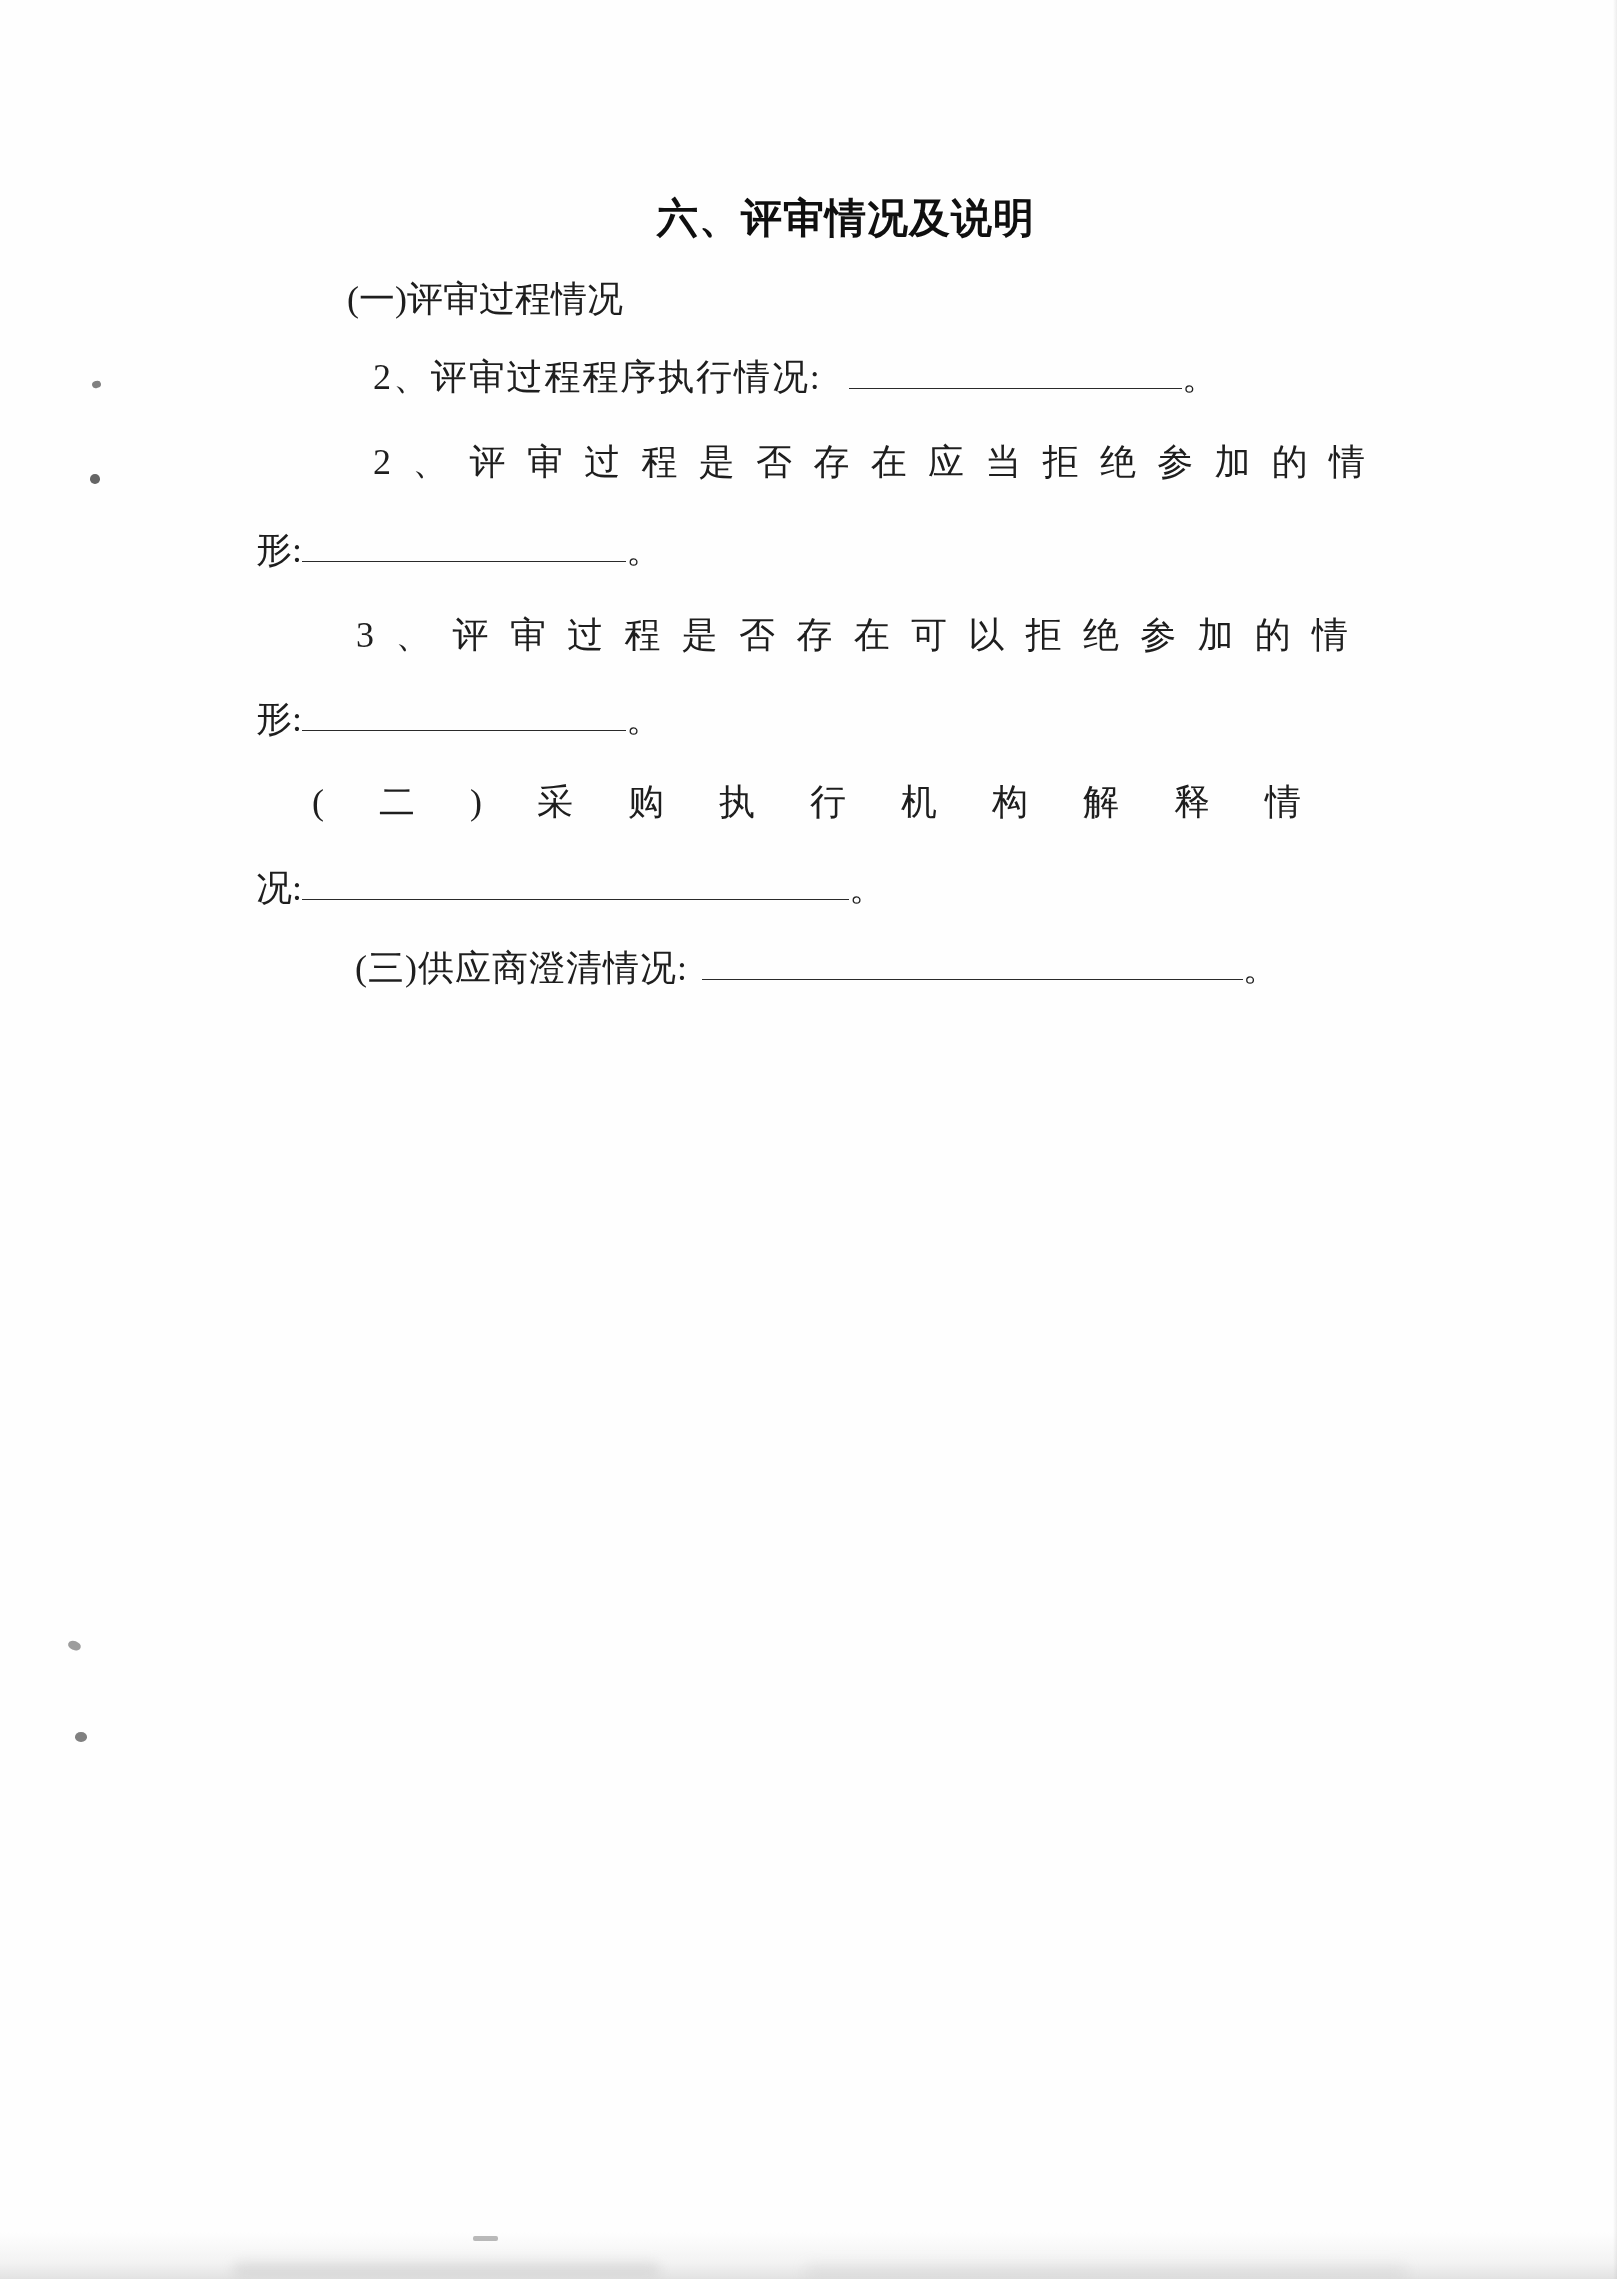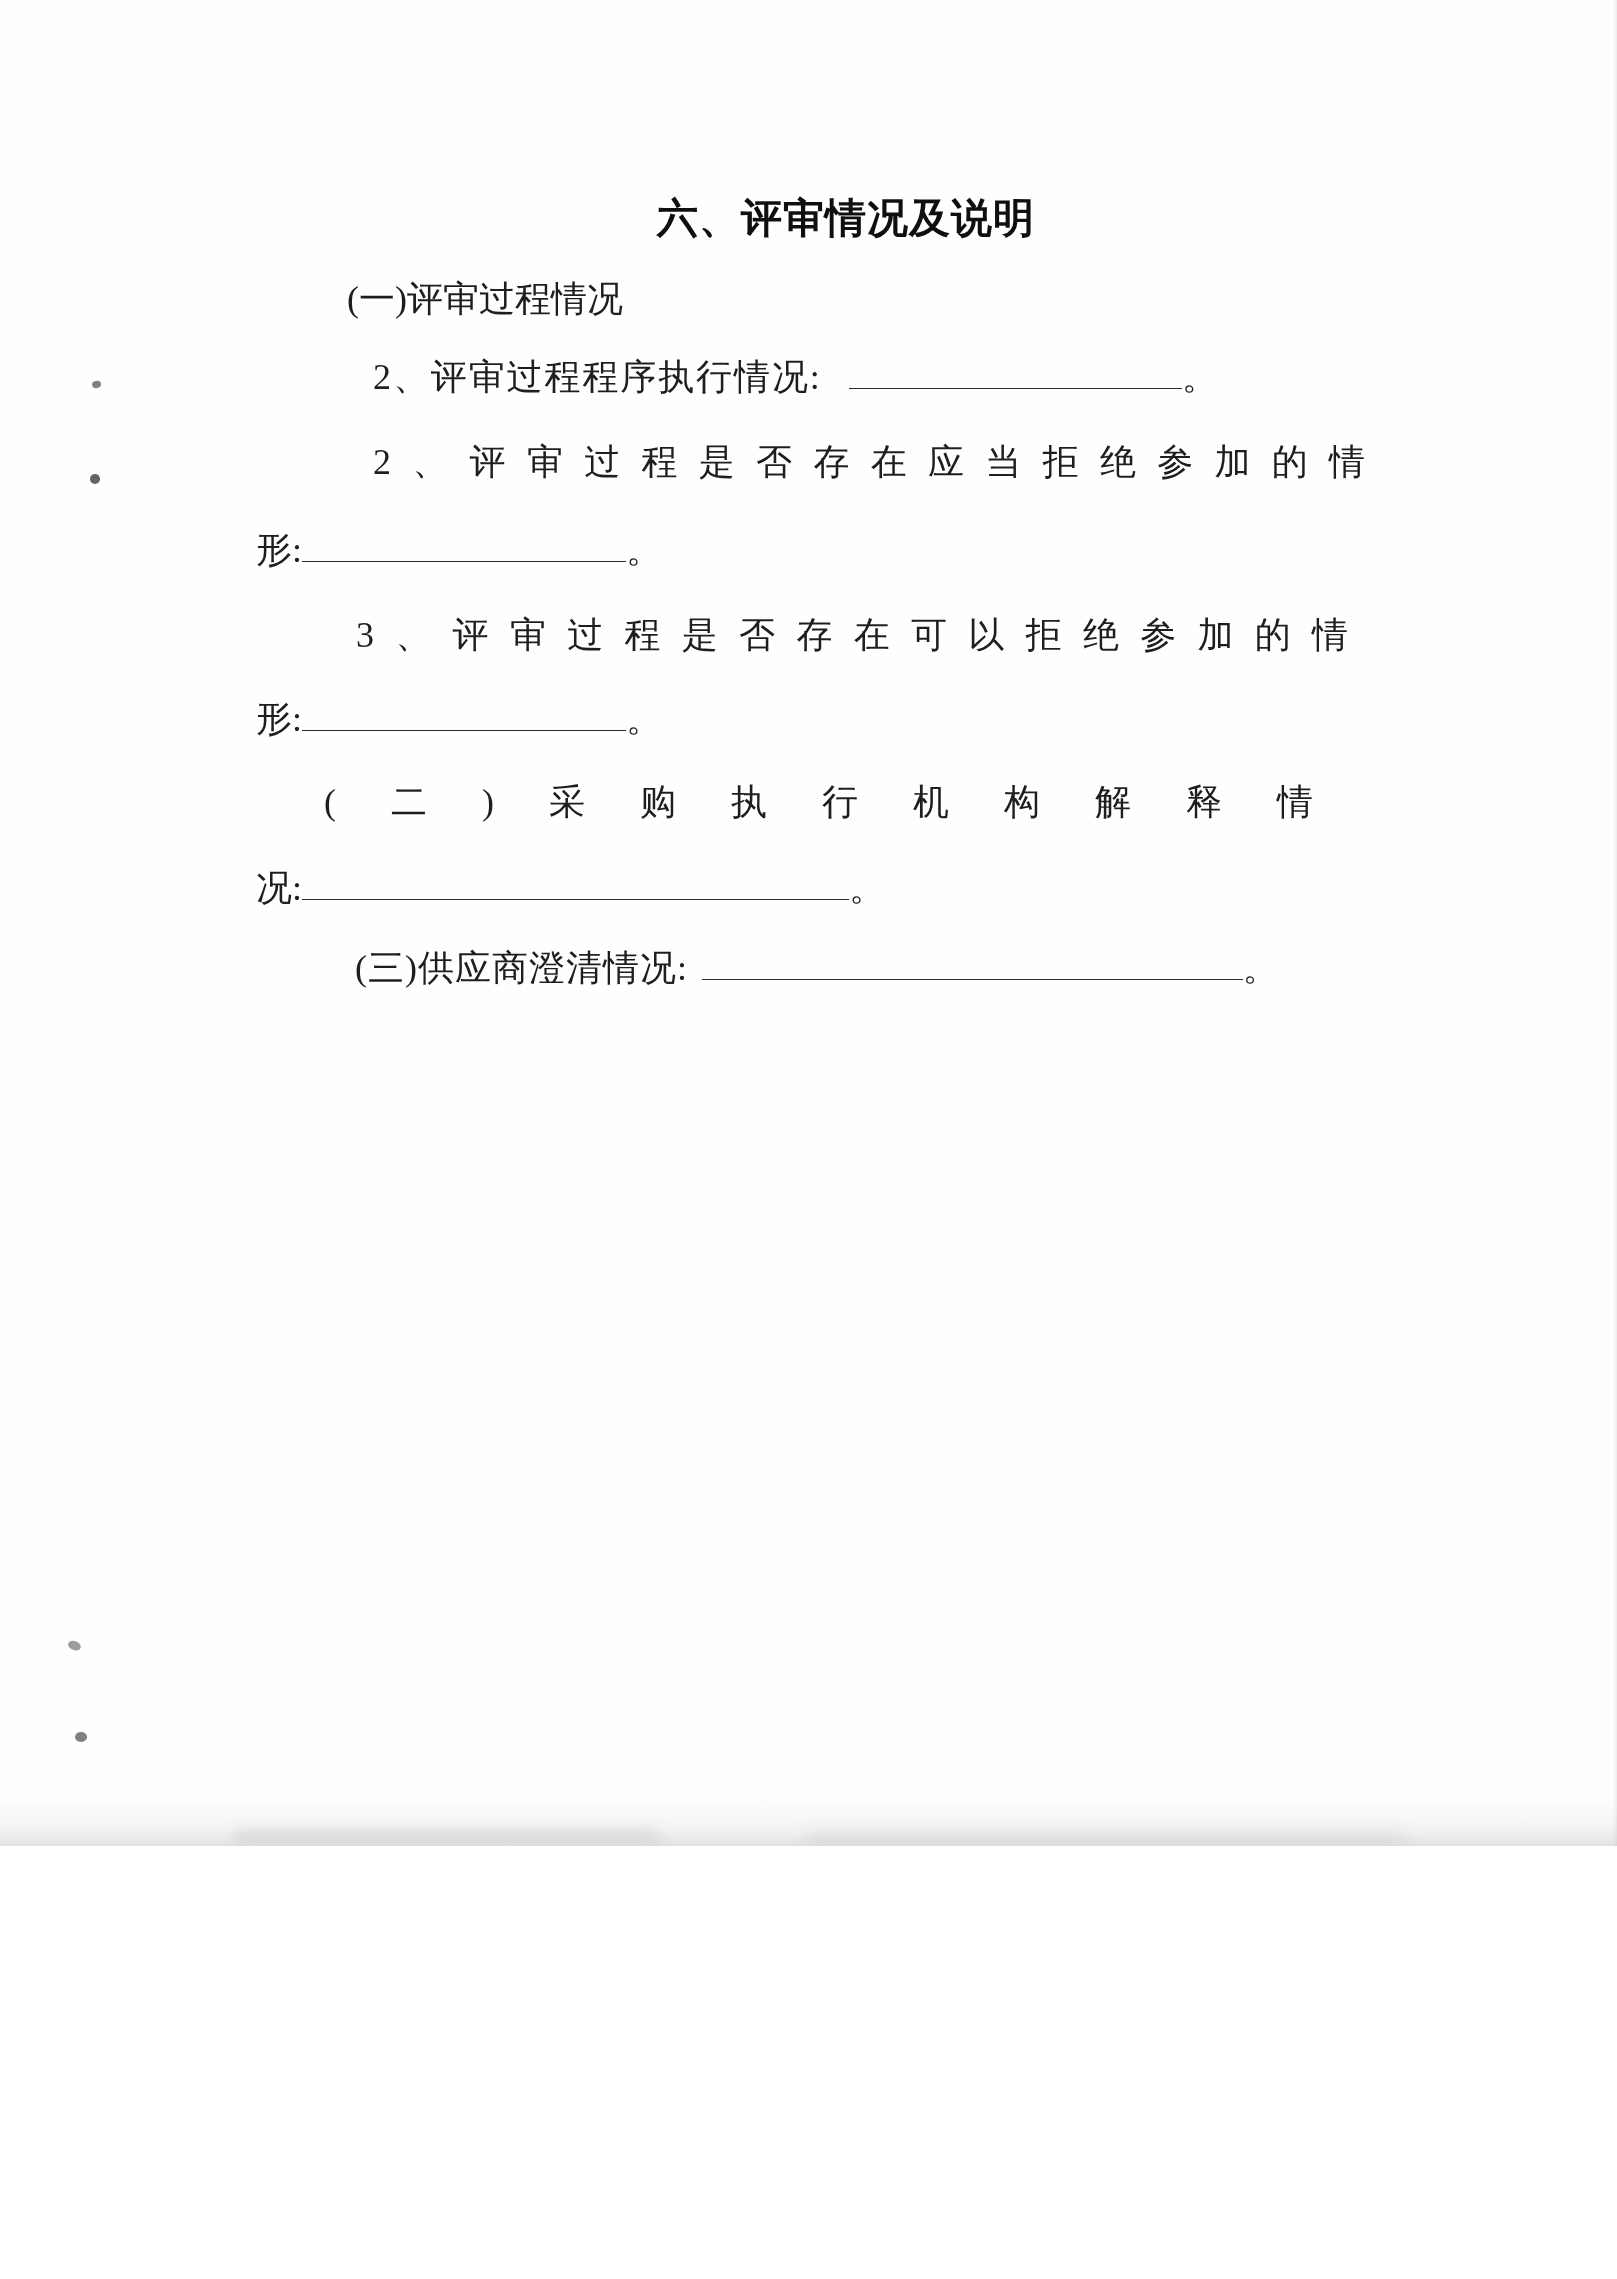--- a/index.html
+++ b/index.html
@@ -3,21 +3,21 @@
 <meta charset="utf-8">
 <style>
   html, body {
     margin: 0;
     padding: 0;
     background: #ffffff;
   }
   .page {
     position: relative;
     width: 1618px;
-    height: 1846px;
+    height: 2279px;
     background: #fefefe;
     overflow: hidden;
     font-family: "Liberation Serif", "DejaVu Serif", serif;
     color: #1e1e1e;
   }
   .doc-title {
     position: absolute;
     left: 657px;
     top: 194px;
     margin: 0;
@@ -33,21 +33,21 @@
     font-size: 36px;
     line-height: 47px;
     white-space: nowrap;
   }
   .l-heading1 { left: 347px; top: 276px; text-align: center; }
   .l-item1    { left: 373px; top: 354px; letter-spacing: 1.9px; }
   .l-item2a   { left: 373px; top: 439px; letter-spacing: 21.3px; }
   .l-item2b   { left: 256px; top: 527px; }
   .l-item3a   { left: 356px; top: 612px; letter-spacing: 21.3px; }
   .l-item3b   { left: 256px; top: 696px; }
-  .l-sec2a    { left: 324px; top: 779px; letter-spacing: 55px; }
+  .l-sec2a    { left: 312px; top: 779px; letter-spacing: 55px; }
   .l-sec2b    { left: 256px; top: 865px; }
   .l-sec3     { left: 355px; top: 945px; letter-spacing: 1px; }
 
   .blank {
     display: inline-block;
     height: 4.9px;
     border-bottom: 1.9px solid #2a2a2a;
     vertical-align: baseline;
     letter-spacing: 0;
   }

